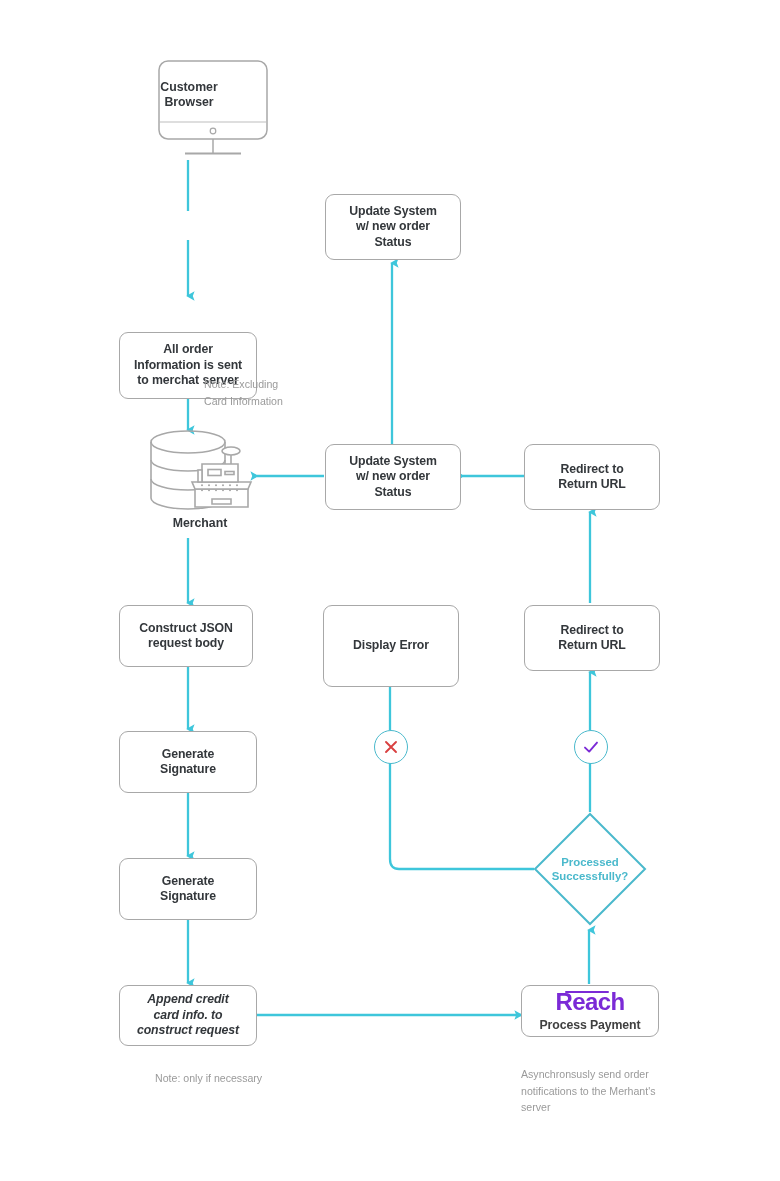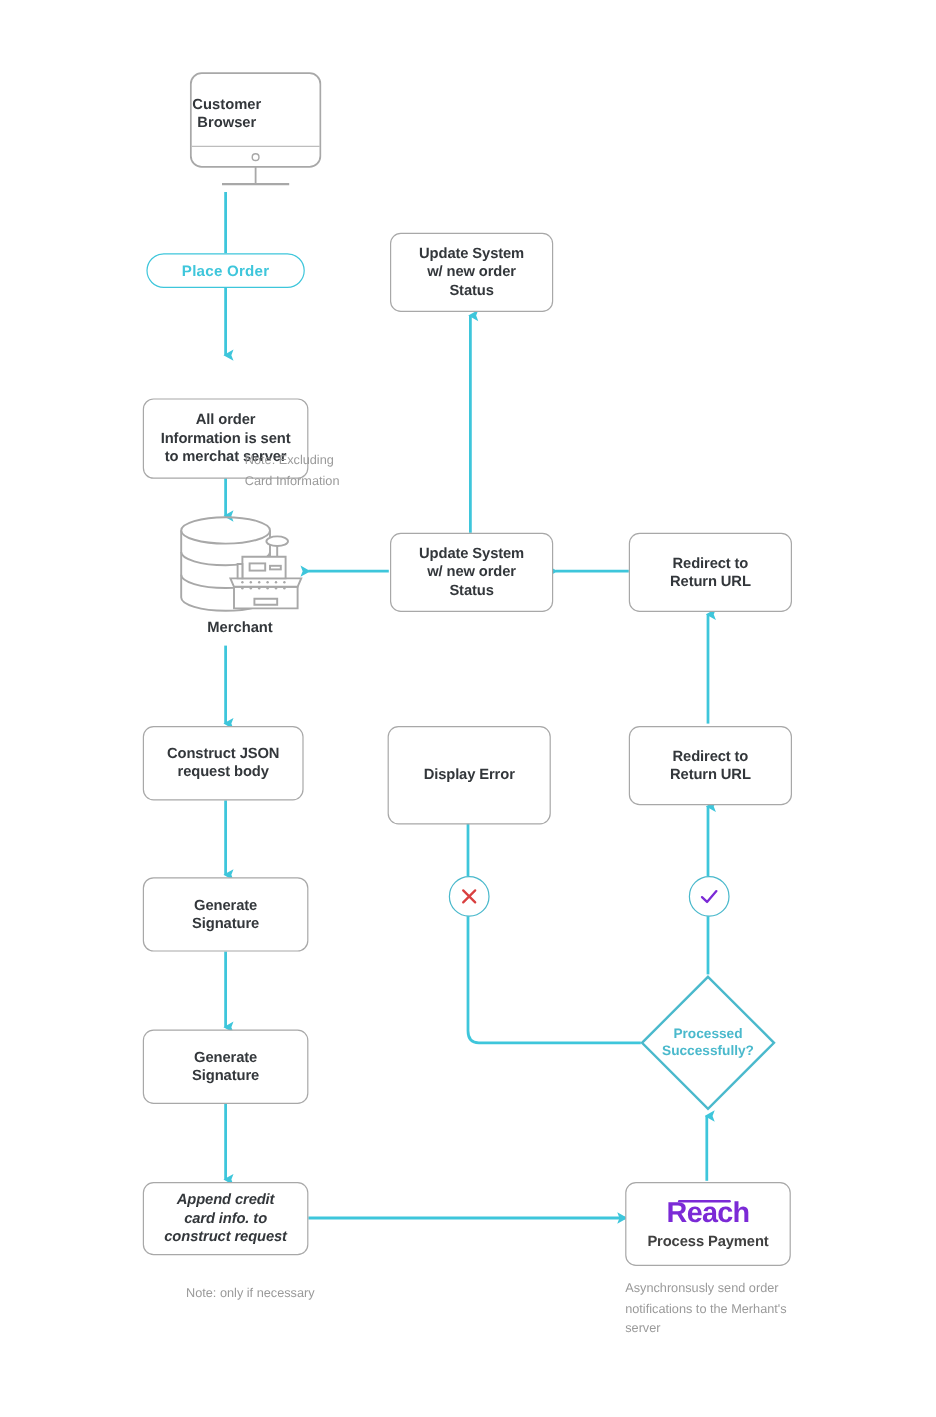--- a/index.html
+++ b/index.html
@@ -204,23 +204,20 @@
       <rect x="1" y="1" width="108" height="78" rx="9" ry="9" fill="#ffffff" stroke="#a8a8a8" stroke-width="1.5"></rect>
       <line x1="1.5" y1="62" x2="108.5" y2="62" stroke="#bdbdbd" stroke-width="1.2"></line>
       <circle cx="55" cy="71" r="2.8" fill="#ffffff" stroke="#a8a8a8" stroke-width="1.2"></circle>
       <line x1="55" y1="79" x2="55" y2="93" stroke="#a8a8a8" stroke-width="1.5"></line>
       <line x1="27" y1="93.5" x2="83" y2="93.5" stroke="#a8a8a8" stroke-width="1.8"></line>
     </svg>
     <div class="monitor-label" style="white-space:pre-line;">Customer
 Browser</div>
   </div>
 
-  <div class="node pill" style="left:122px; top:211px; width:132px; height:29px;">
-    <span>Place Order</span>
-  </div>
 
   <div class="node procbox" style="left:119px; top:300px; width:138px; height:67px; white-space:pre-line;margin-top:32px;">All order
 Information is sent
 to merchat server</div>
 
   <div class="note" style="left:204px; top:376px; width:130px;">Note: Excluding
 Card Information</div>
 
   <div class="node" style="left:140px; top:428px; width:120px; height:110px;">
     <svg width="120" height="92" viewBox="0 0 120 92" xmlns="http://www.w3.org/2000/svg">
@@ -272,21 +269,21 @@
 
   <div class="node procbox" style="left:119px; top:858px; width:138px; height:62px; white-space:pre-line;">Generate
 Signature</div>
 
   <div class="node procbox" style="left:119px; top:985px; width:138px; height:61px; white-space:pre-line;font-style:italic;">Append credit
 card info. to
 construct request</div>
 
   <div class="note" style="left:119px; top:1070px; width:200px;margin-left:36px;">Note: only if necessary</div>
 
-  <div class="node procbox" style="left:521px; top:985px; width:138px; height:70px;">
+  <div class="node procbox" style="left:521px; top:985px; width:138px; height:52px;">
     <div class="reach-wrap">
       <div class="reach-logo">
         <span class="reach-bar"></span>
         <span>Reach</span>
       </div>
       <div class="reach-sub">Process Payment</div>
     </div>
   </div>
 
   <div class="note" style="left:521px; top:1066px; width:175px;">Asynchronsusly send order

